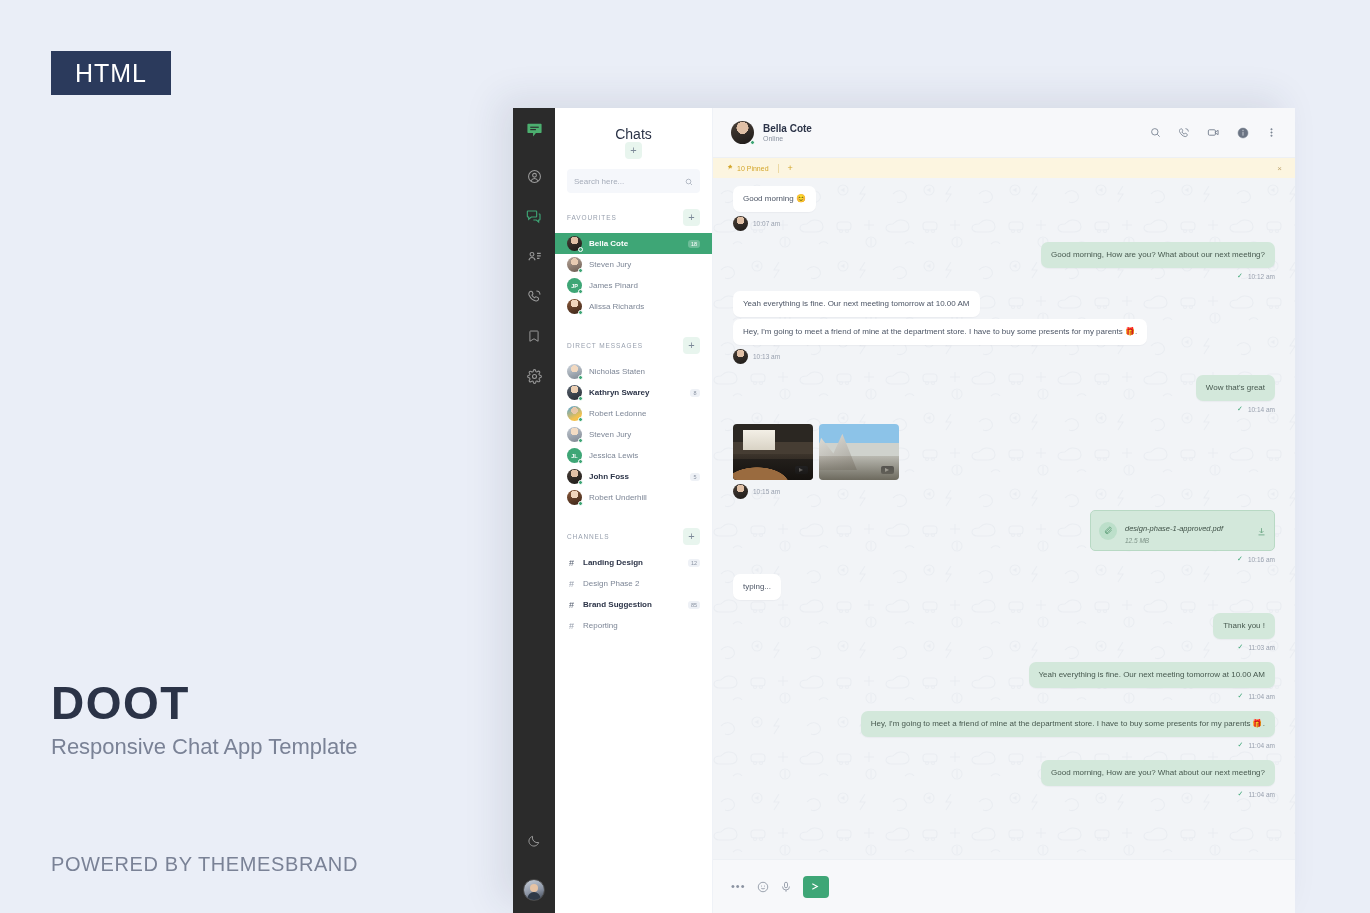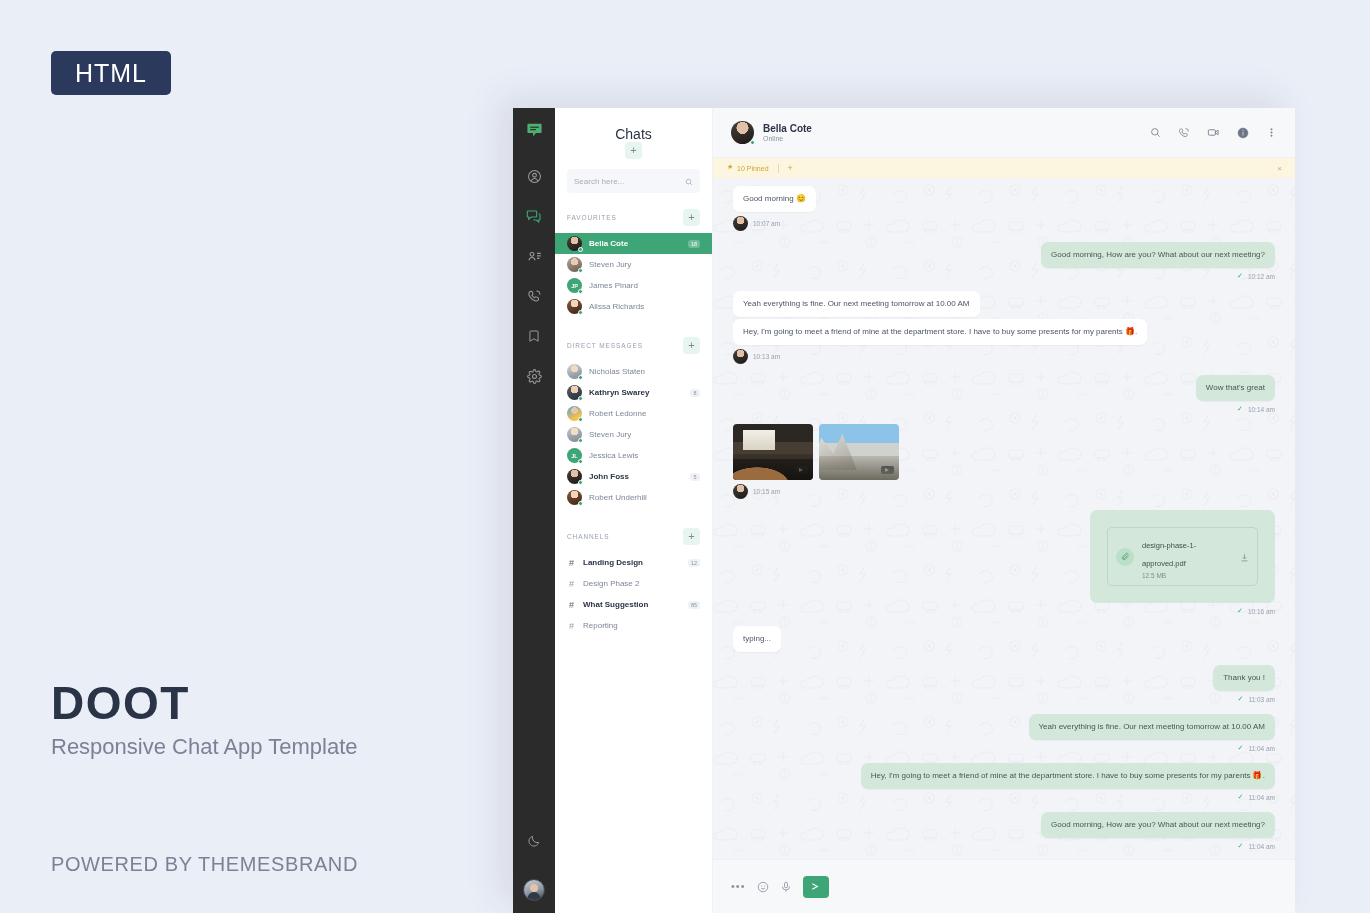--- a/index.html
+++ b/index.html
@@ -12,21 +12,21 @@
   }
 
   
   #promo {
     position: absolute; left: 0; top: 0; width: 500px; height: 913px;
     background: #eaeef7;
   }
   #html-badge {
     position: absolute; left: 51px; top: 51px;
     width: 120px; height: 44px;
-    background: #2b3a5c; border-radius: 5px;
+    background: #2b3a5c; border-radius: 0;
     display: flex; align-items: center; justify-content: center;
   }
   #html-badge span {
     color: #fff; font-size: 25px; letter-spacing: 1px; font-weight: 400;
   }
   #brand-title {
     position: absolute; left: 51px; top: 676px;
     font-size: 46px; font-weight: bold; color: #2b3347; letter-spacing: 1.5px;
   }
   #brand-sub {
@@ -234,22 +234,23 @@
     content:""; position:absolute; left:-10%; top:12%; width:70%; height:70%;
     background: linear-gradient(150deg,#e7e6e1,#9c9a92);
     clip-path: polygon(0 100%, 18% 18%, 40% 58%, 56% 8%, 82% 100%);
   }
   .th-outdoor::after {
     content:""; position:absolute; left:0; bottom:0; width:100%; height:42%;
     background: linear-gradient(180deg, rgba(120,110,95,.25), #6d6a5e);
   }
 
   .filecard {
-    background: #d3e8db; border-radius: 7px; padding: 17px;
+    background: #d3e8db; border-radius: 7px; padding: 0;
     width: 185px;
+    font-style: italic;
   }
   .filecard .inner {
     border: 1px solid #b8d9c4; border-radius: 5px;
     display: flex; align-items: center; gap: 8px; padding: 6px 8px;
   }
   .filecard .clip {
     width: 18px; height: 18px; border-radius: 50%; background: #bcdfca;
     display: flex; align-items: center; justify-content: center; flex: 0 0 18px;
   }
   .filecard .fn { font-size: 7.5px; color: #3f5147; }
@@ -477,21 +478,21 @@
           <span class="hash">#</span>
           <span class="nm">Landing Design</span>
           <span class="badge">12</span>
         </div>
         <div class="row">
           <span class="hash">#</span>
           <span class="nm">Design Phase 2</span>
         </div>
         <div class="row bold">
           <span class="hash">#</span>
-          <span class="nm">What Suggestion</span>
+          <span class="nm">Brand Suggestion</span>
           <span class="badge">85</span>
         </div>
         <div class="row">
           <span class="hash">#</span>
           <span class="nm">Reporting</span>
         </div>
       </div>
   </div>
 
   <div id="conv">

